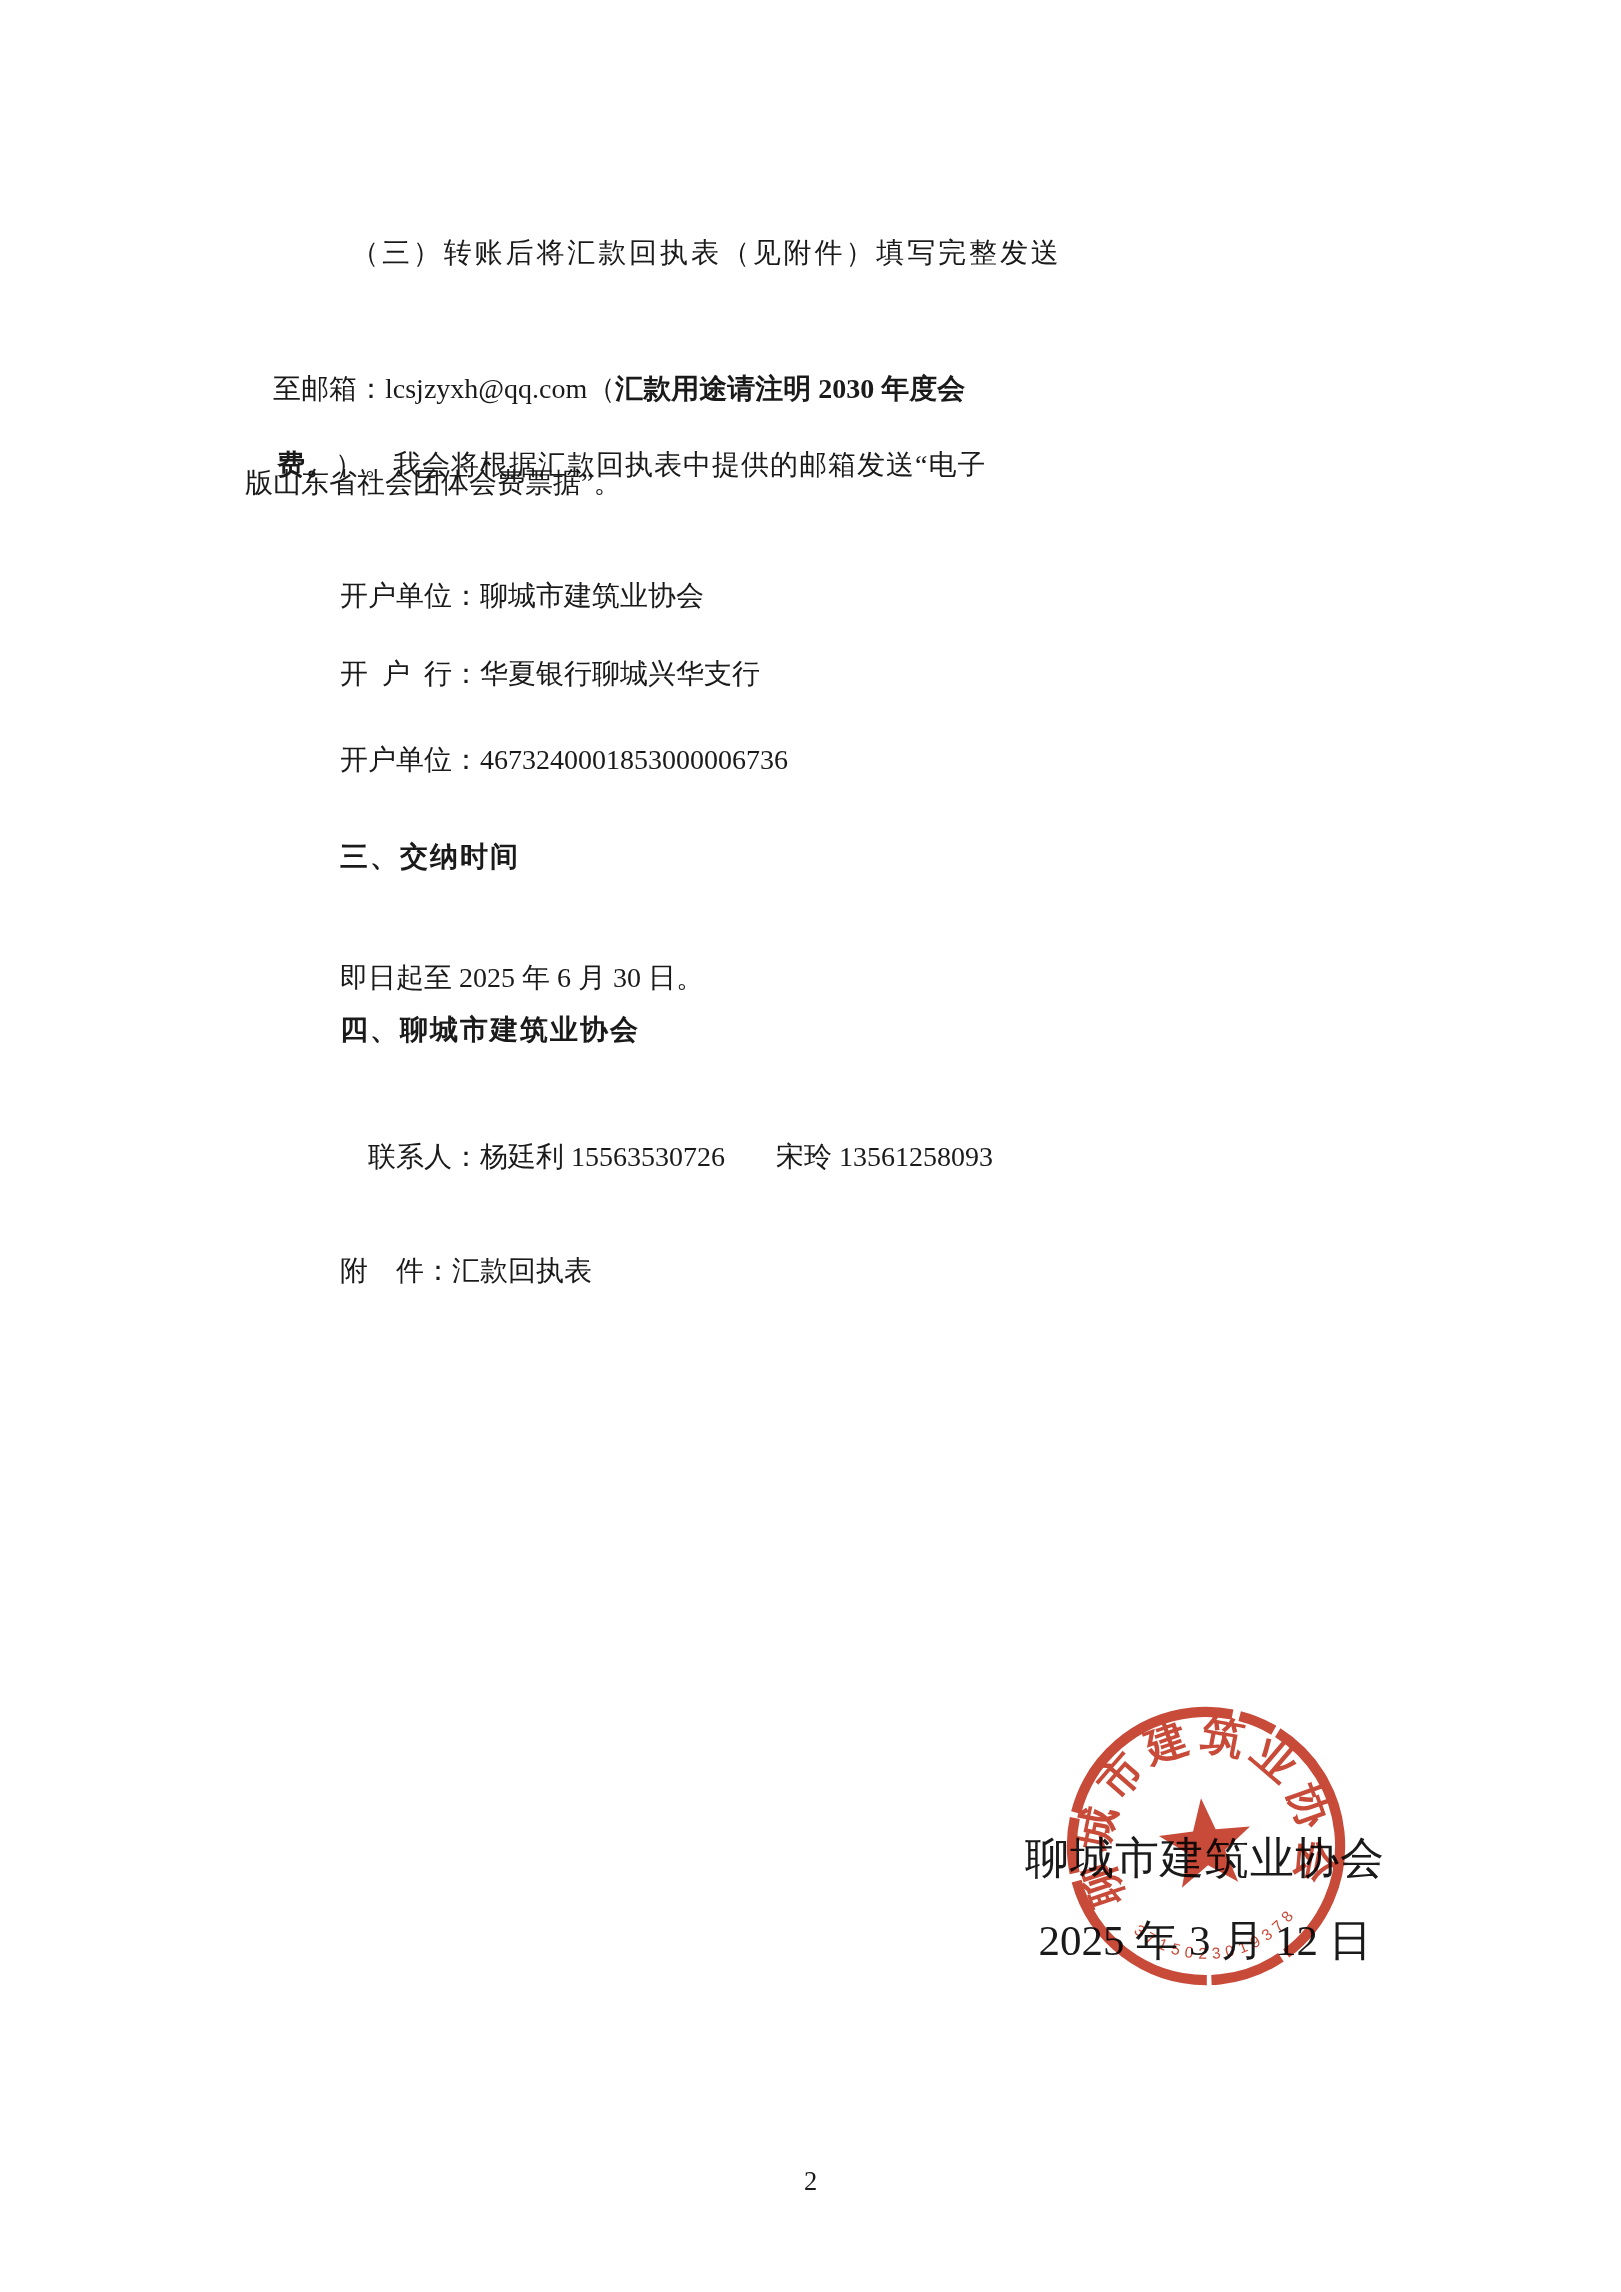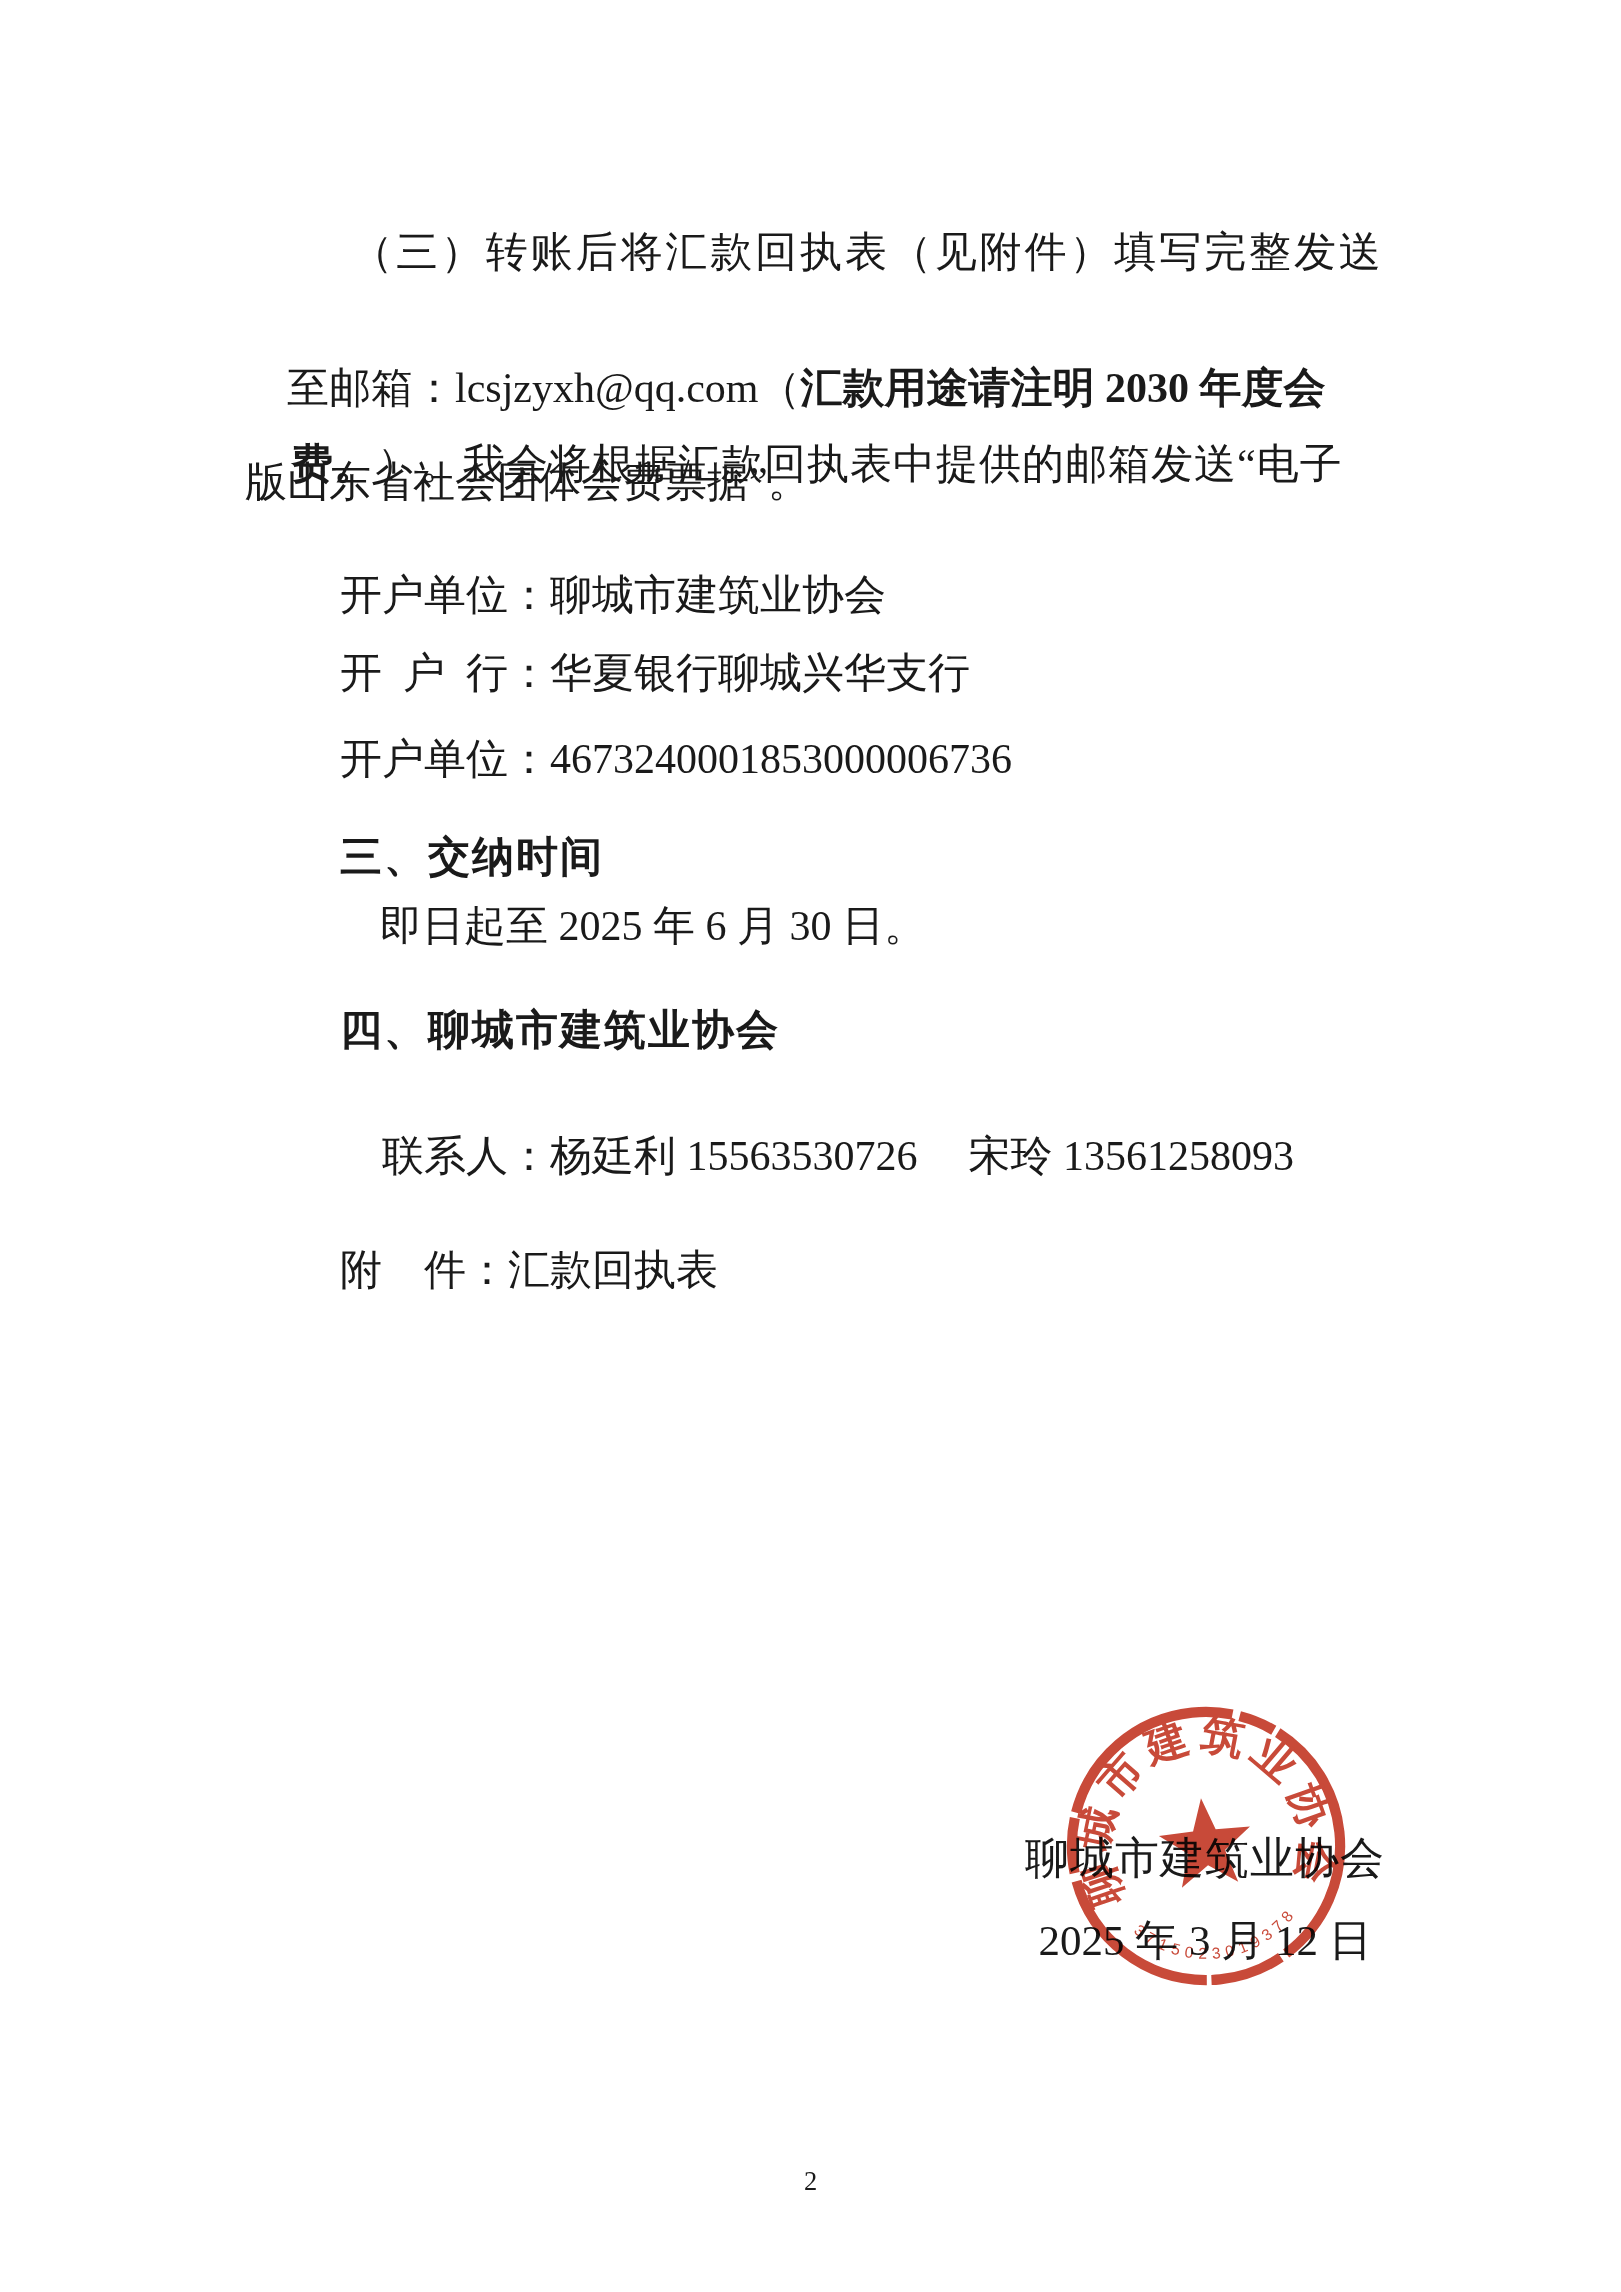--- a/index.html
+++ b/index.html
@@ -4,39 +4,39 @@
 <style>
   html,body{margin:0;padding:0;background:#e8e8e8;}
   .page{
     position:relative;
     width:1621px;height:2293px;
     background:#ffffff;
     font-family:"Liberation Serif","DejaVu Serif",serif;
     color:#1a1a1a;
     overflow:hidden;
   }
-  .line{position:absolute;font-size:42px;line-height:59px;white-space:pre;}
+  .line{position:absolute;font-size:28px;line-height:59px;white-space:pre;}
   .para{left:245px;width:1147px;}
   .bold{font-weight:bold;}
   .heading{
     font-family:"Liberation Sans","DejaVu Sans",sans-serif;
     font-weight:bold;
     letter-spacing:2px;
     margin-top:12px;
   }
   .l1{top:223px;left:351px;letter-spacing:2.9px;}
   .l2{top:300px;}
   .l3{top:376px;letter-spacing:1px;}
   .l4{top:453px;}
   .indent{left:340px;}
   .unit{top:566px;}
   .bankline{top:644px;}
   .acct{top:730px;}
   .h3{top:815px;}
-  .timeline{top:897px;margin-left:40px;}
+  .timeline{top:948px;}
   .h4{top:988px;}
   .contactline{top:1068px;}
   .contact2{margin-left:51px;}
   .attach{top:1241px;}
   .sigblock{position:absolute;left:1019px;width:372px;text-align:center;}
   .sig-org{top:1829px;font-size:44px;letter-spacing:1px;}
   .sig-date{top:1911px;font-size:43px;}
   .pagenum{
     position:absolute;top:2166px;left:0;width:100%;
     text-align:center;font-size:26.5px;letter-spacing:0;

